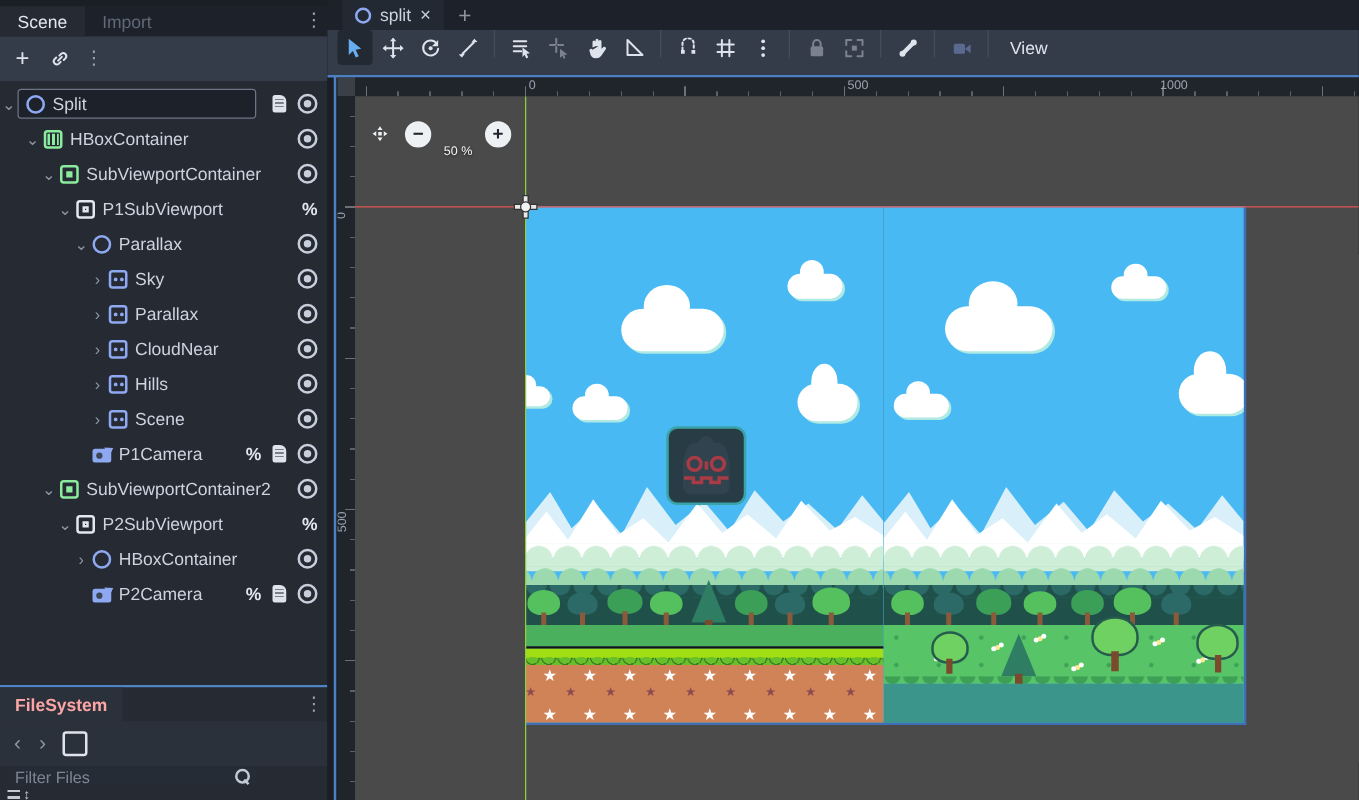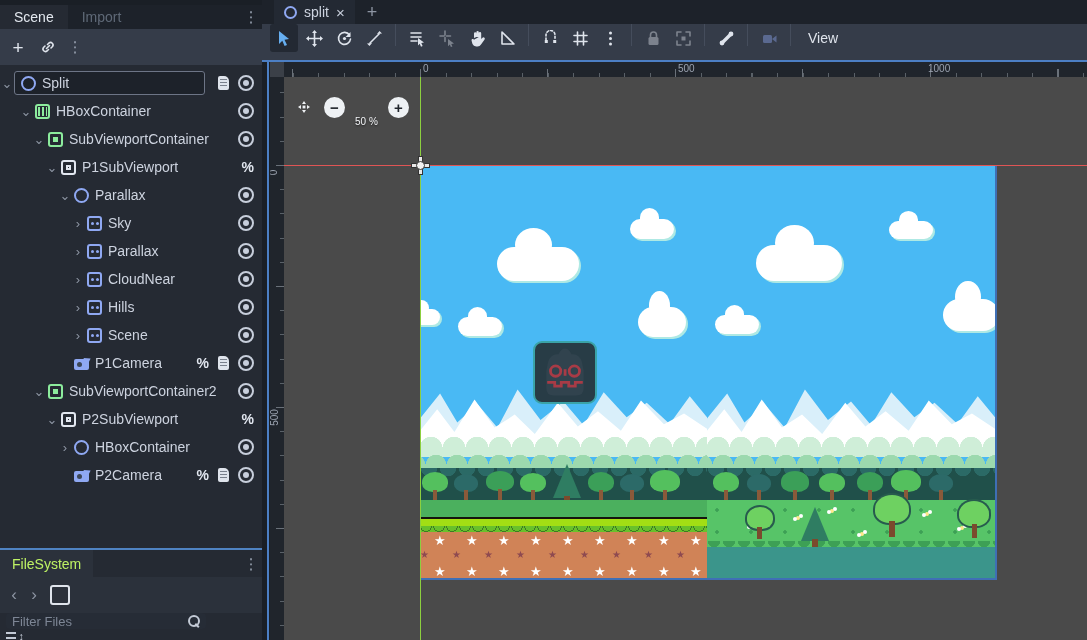--- a/index.html
+++ b/index.html
@@ -62,21 +62,21 @@
   .clapper::after { content:""; position:absolute; left:4px; top:7px; border-top:4px solid #2a303a;
       border-left:3px solid transparent; border-right:3px solid transparent; }
   .eye { width:16px; height:16px; margin-left:9px; border:2px solid #c7cedb; border-radius:50%; position:relative; flex:none; cursor:pointer;}
   .eye::after { content:""; position:absolute; inset:3px; border-radius:50%; background:#c7cedb; }
   .root-box { display:flex; align-items:center; flex:1; height:24px; margin-right:4px;
       background:#1d222a; border:1px solid #6d7586; border-radius:3px; padding:0 4px; }
 
   
   #fs-splitline { position:absolute; left:0; top:543px; width:262px; height:2px; background:#4f83c3; }
   #fs-tabbar { position:absolute; left:0; top:545px; width:262px; height:27px; background:#252a33; display:flex; align-items:center;}
-  #fs-tabbar .fs-tab { background:#2b313b; height:100%; display:flex; align-items:center; padding:0 12px; color:#bef264; }
+  #fs-tabbar .fs-tab { background:#2b313b; height:100%; display:flex; align-items:center; padding:0 12px; color:#fca5a5;font-weight:bold; }
   #fs-tabbar .kebab { position:absolute; right:2px; }
   #fs-nav { position:absolute; left:0; top:572px; width:262px; height:36px; background:#2b313b;
       display:flex; align-items:center; padding:0 6px; gap:4px; }
   .navarrow { color:#8d95a3; font-size:17px; width:16px; text-align:center; cursor:pointer; }
   .path-box { flex:1; height:25px; background:#21262e; border:1px solid #171b21; border-radius:3px;
       display:flex; align-items:center; padding:0 6px; overflow:hidden; }
   .path-box input { width:100%; background:transparent; border:none; outline:none; color:#dfe4ec; font-family:inherit; font-size:13px;}
   .splitview-btn { width:20px; height:20px; border:2px solid #dfe4ec; border-radius:3px; margin-left:4px; cursor:pointer; flex:none;}
   #fs-filter { position:absolute; left:0; top:608px; width:262px; height:32px; background:#252a33;
       display:flex; align-items:flex-start; padding:0 6px; gap:2px;flex-direction:column; }

